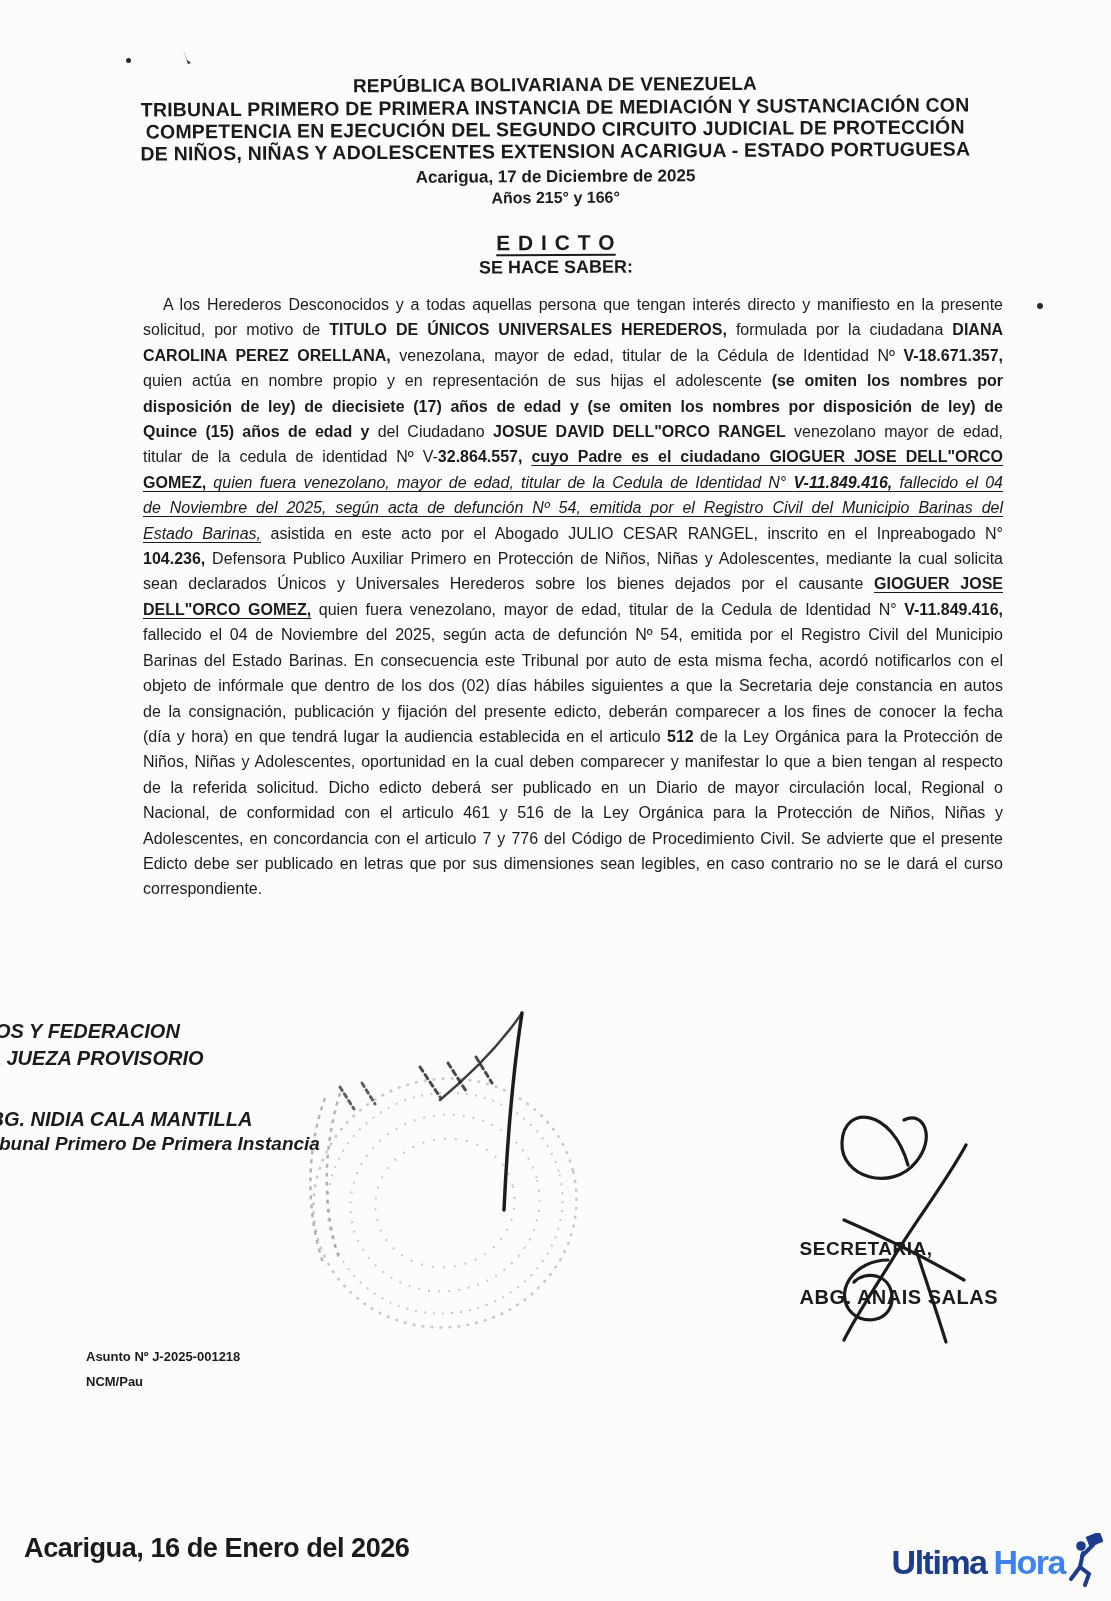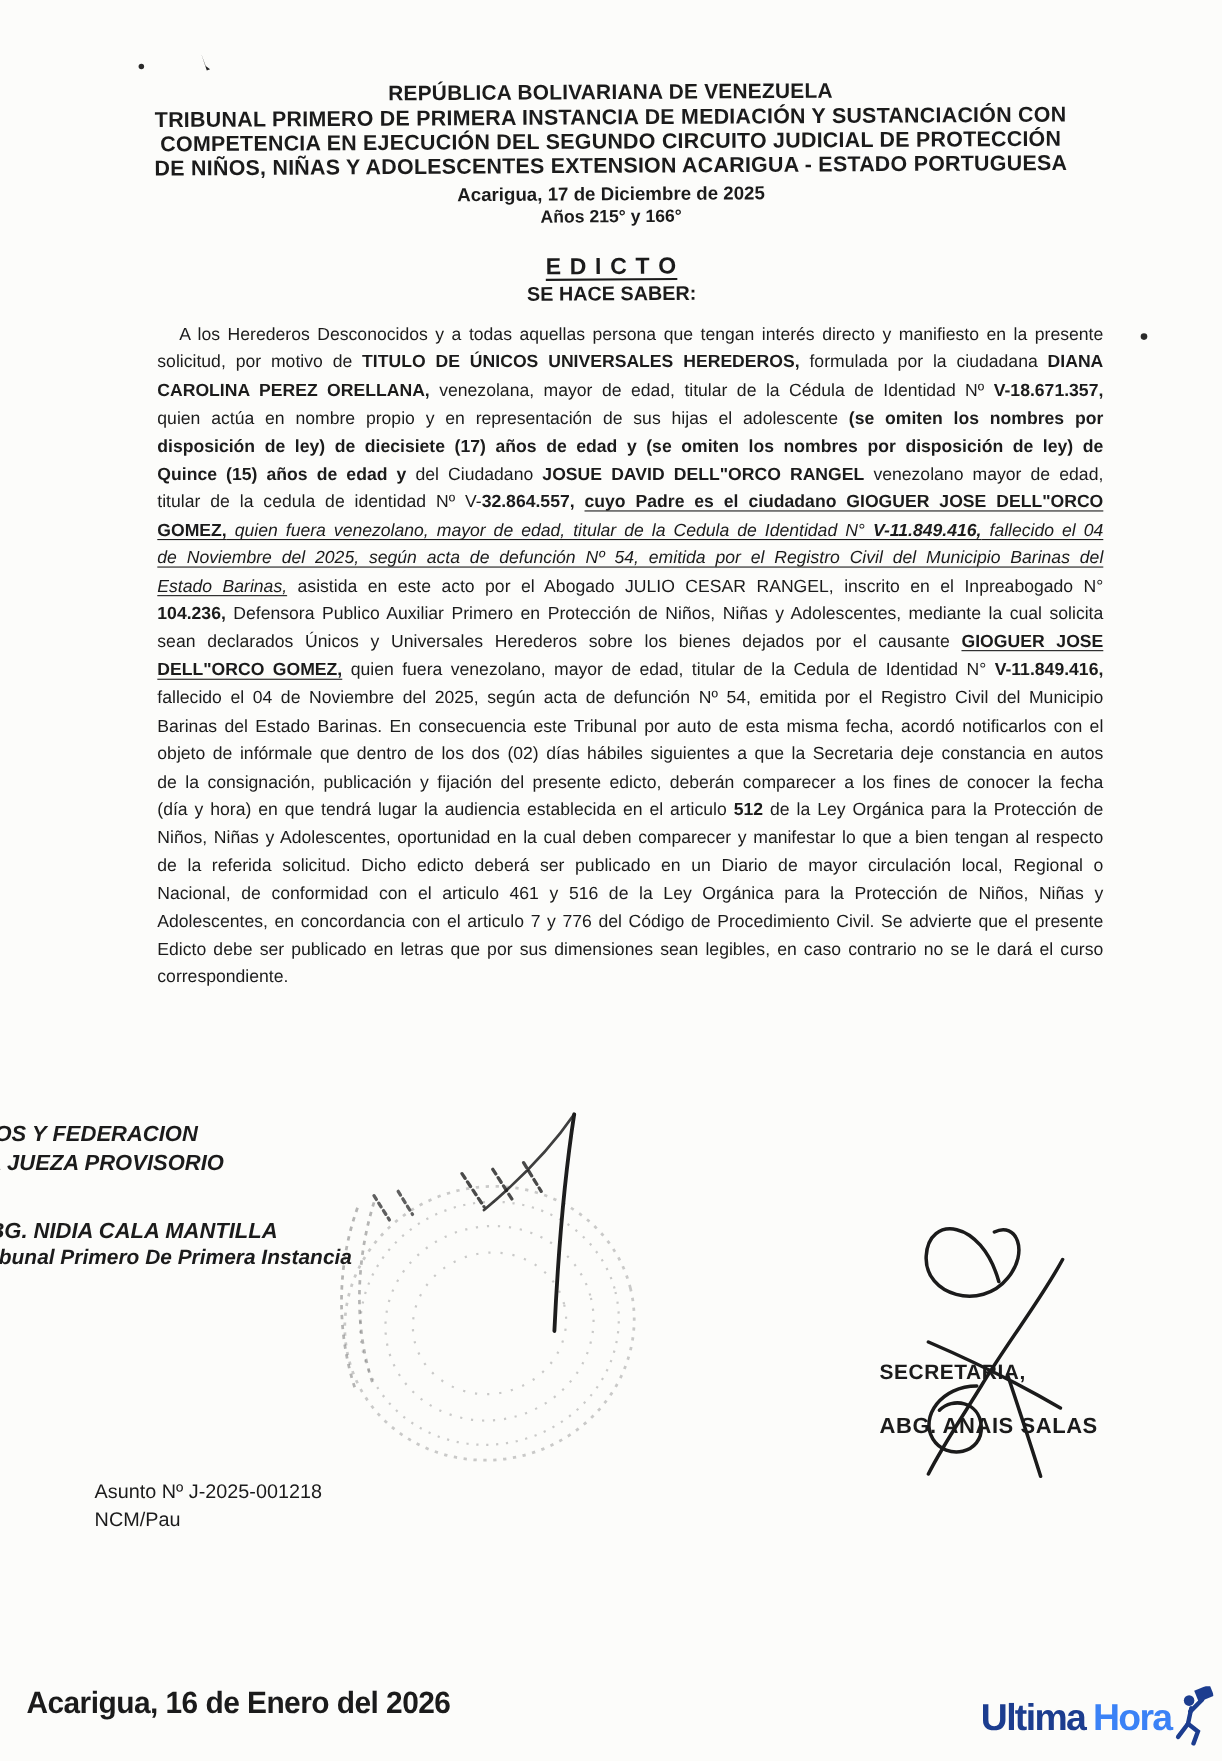--- a/index.html
+++ b/index.html
@@ -50,21 +50,21 @@
   .stamp-svg{position:absolute;left:295px;top:1058px;pointer-events:none;}
   .judge-sig-svg{position:absolute;left:300px;top:1005px;pointer-events:none;}
 
   
   .secretary{position:absolute;right:113px;top:1238px;text-align:left;}
   .sec-label{font-size:19px;font-weight:700;letter-spacing:.5px;}
   .sec-name{font-size:20px;font-weight:700;margin-top:26px;letter-spacing:.5px;}
   .sec-sig-svg{position:absolute;right:95px;top:1090px;pointer-events:none;}
 
   
-  .asunto{position:absolute;left:86px;top:1344px;font-size:18px;font-weight:400;line-height:25px;}
+  .asunto{position:absolute;left:86px;top:1344px;font-size:13px;font-weight:700;line-height:25px;}
 
   
   .footer-date{position:absolute;left:24px;top:1532px;font-size:28px;font-weight:700;
     letter-spacing:-.5px;transform:scaleX(.97);transform-origin:left;}
   .logo{position:absolute;right:8px;top:1543px;display:flex;align-items:flex-start;}
   .logo-text{font-size:34px;font-weight:700;letter-spacing:-1.5px;}
   .logo-word1{color:#1c3d8f;}
   .logo-word2{color:#3b82f6;margin-left:7px;}
   .runner{margin-left:2px;margin-top:-10px;}
 </style>

